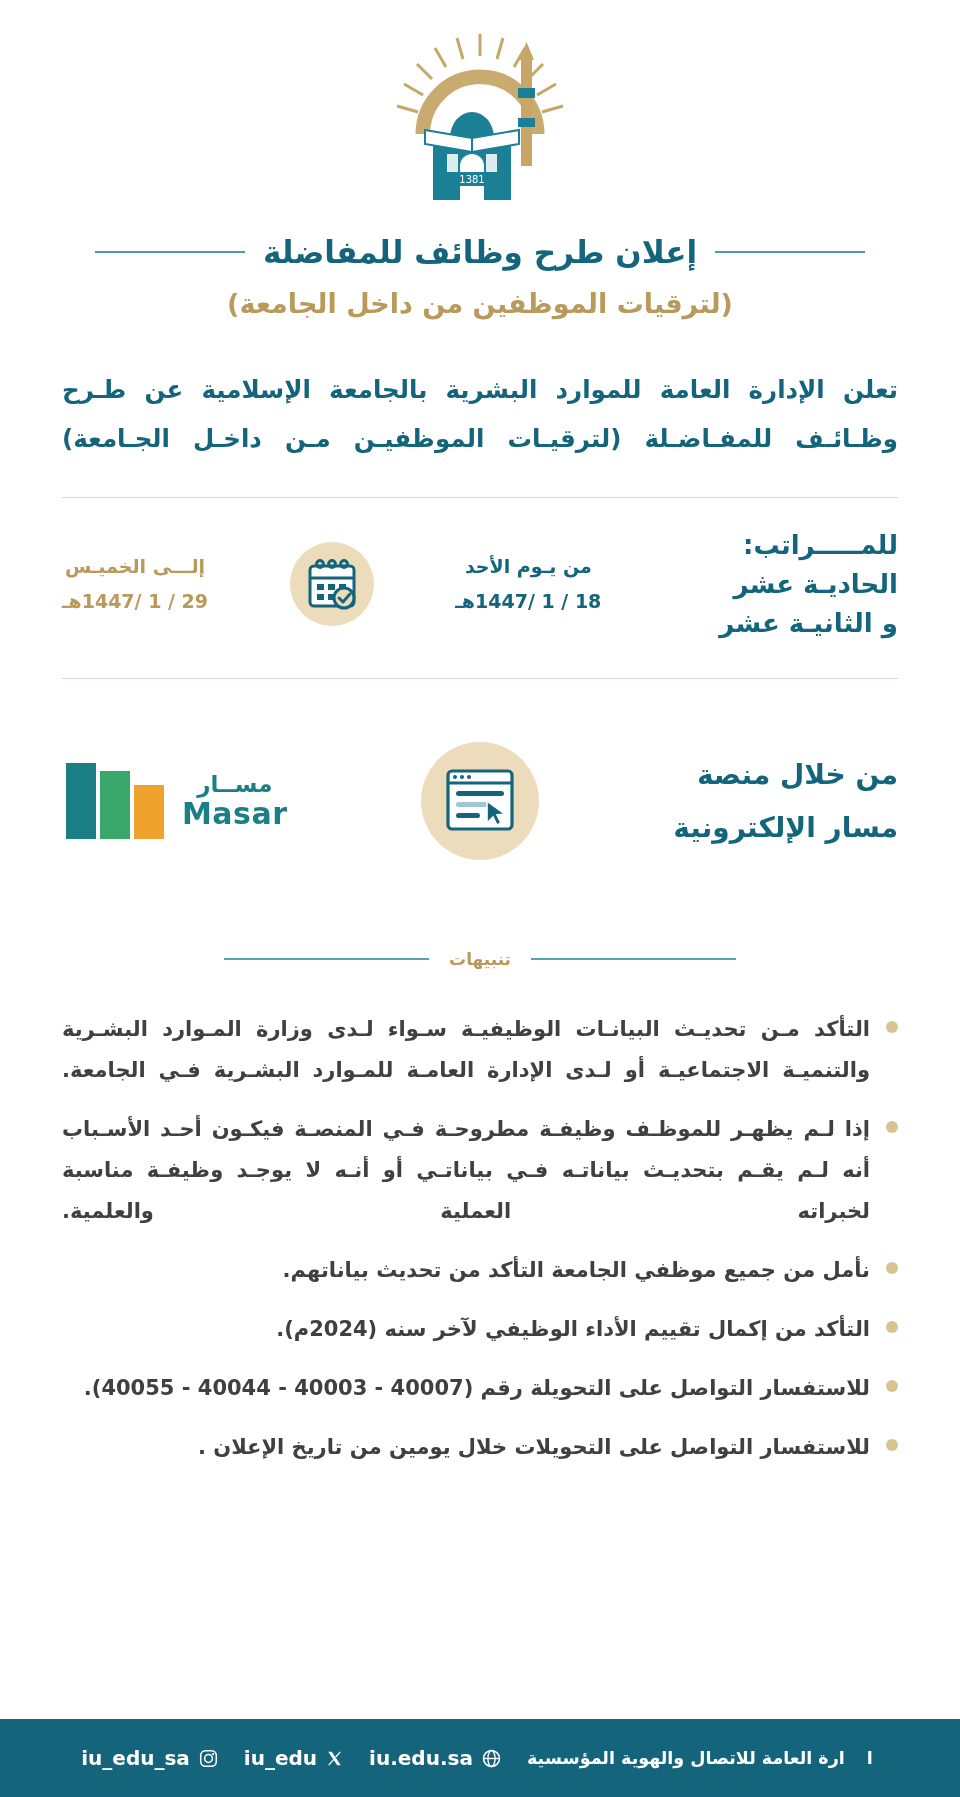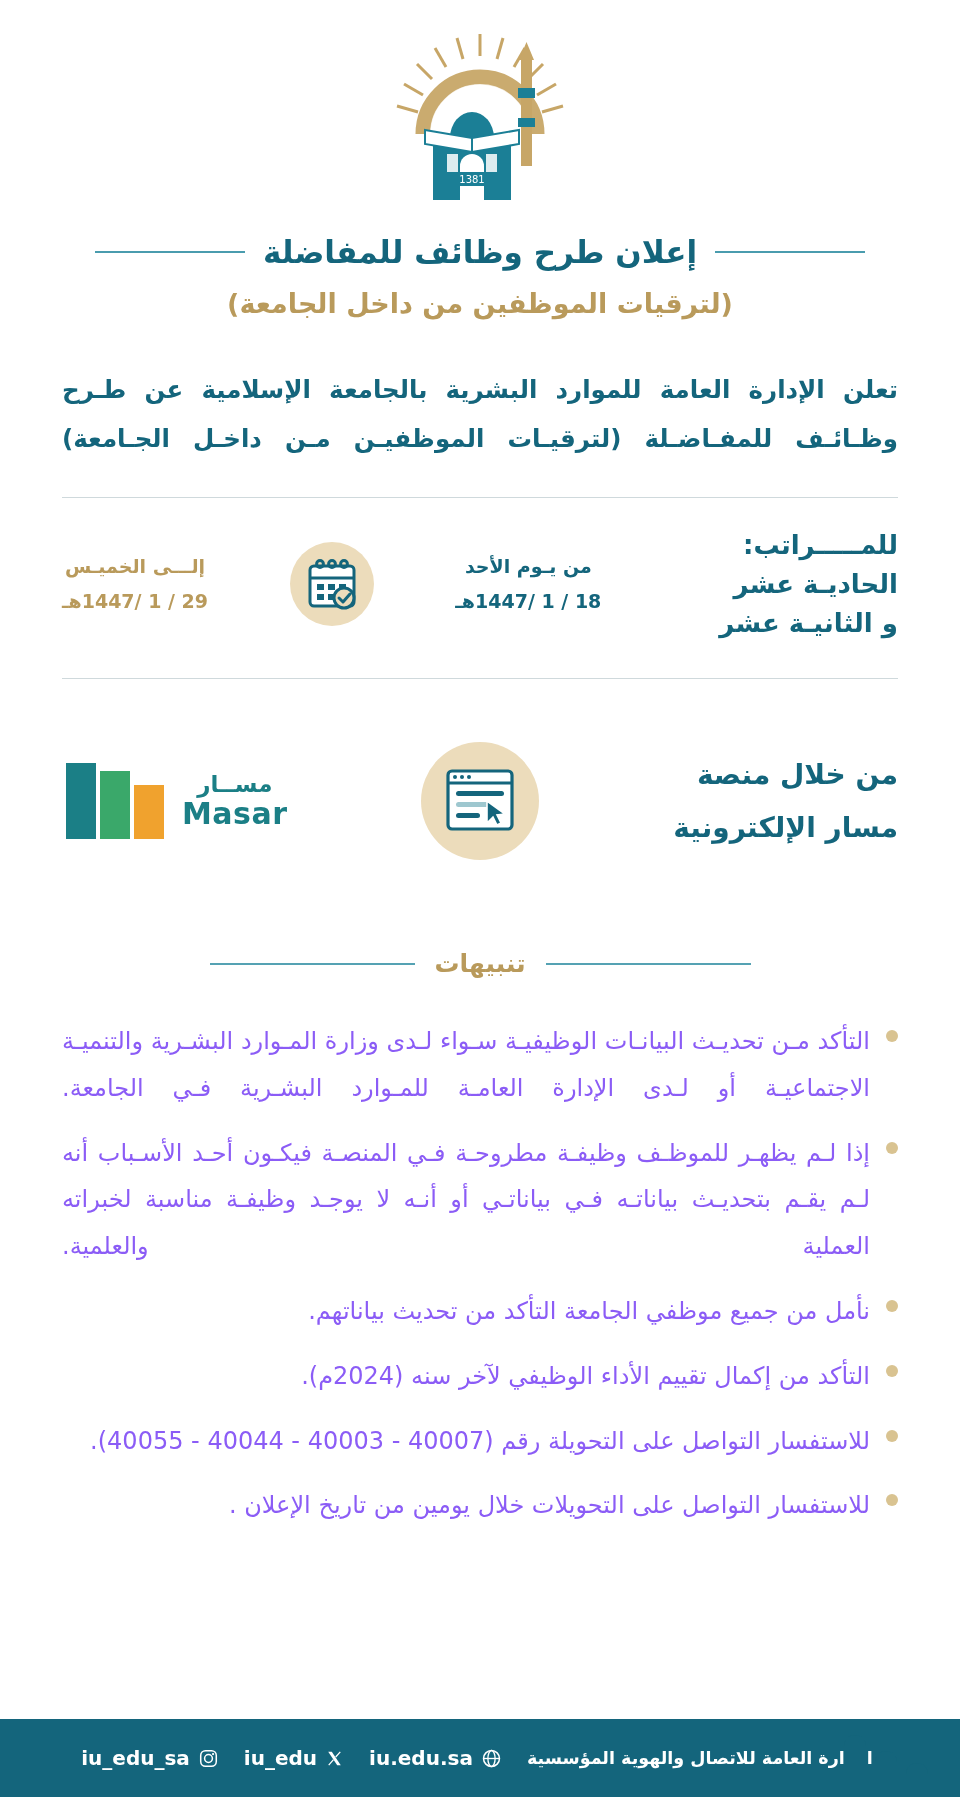--- a/index.html
+++ b/index.html
@@ -182,21 +182,21 @@
     gap: 20px;
     margin-top: 78px;
   }
   .notes-head-rule {
     height: 2px;
     width: 205px;
     background: #2a8ba0;
     opacity: .8;
   }
   .notes-title {
-    font-size: 25px;
+    font-size: 17px;
     font-weight: bold;
     color: #b99a5b;
     white-space: nowrap;
   }
   .notes {
     margin: 40px 62px 0 62px;
     display: flex;
     flex-direction: column;
     gap: 18px;
   }
@@ -207,23 +207,23 @@
   }
   .bullet {
     width: 12px;
     height: 12px;
     border-radius: 50%;
     background: #d9c391;
     flex: 0 0 auto;
     margin-top: 12px;
   }
   .note-text {
-    font-size: 24px;
-    font-weight: normal;
-    color: #8b5cf6;
+    font-size: 21px;
+    font-weight: bold;
+    color: #404040;
     line-height: 1.95;
     flex: 1 1 auto;
     text-align: justify;
     text-align-last: justify;
   }
   .note.short .note-text {
     text-align: right;
     text-align-last: right;
   }
 

